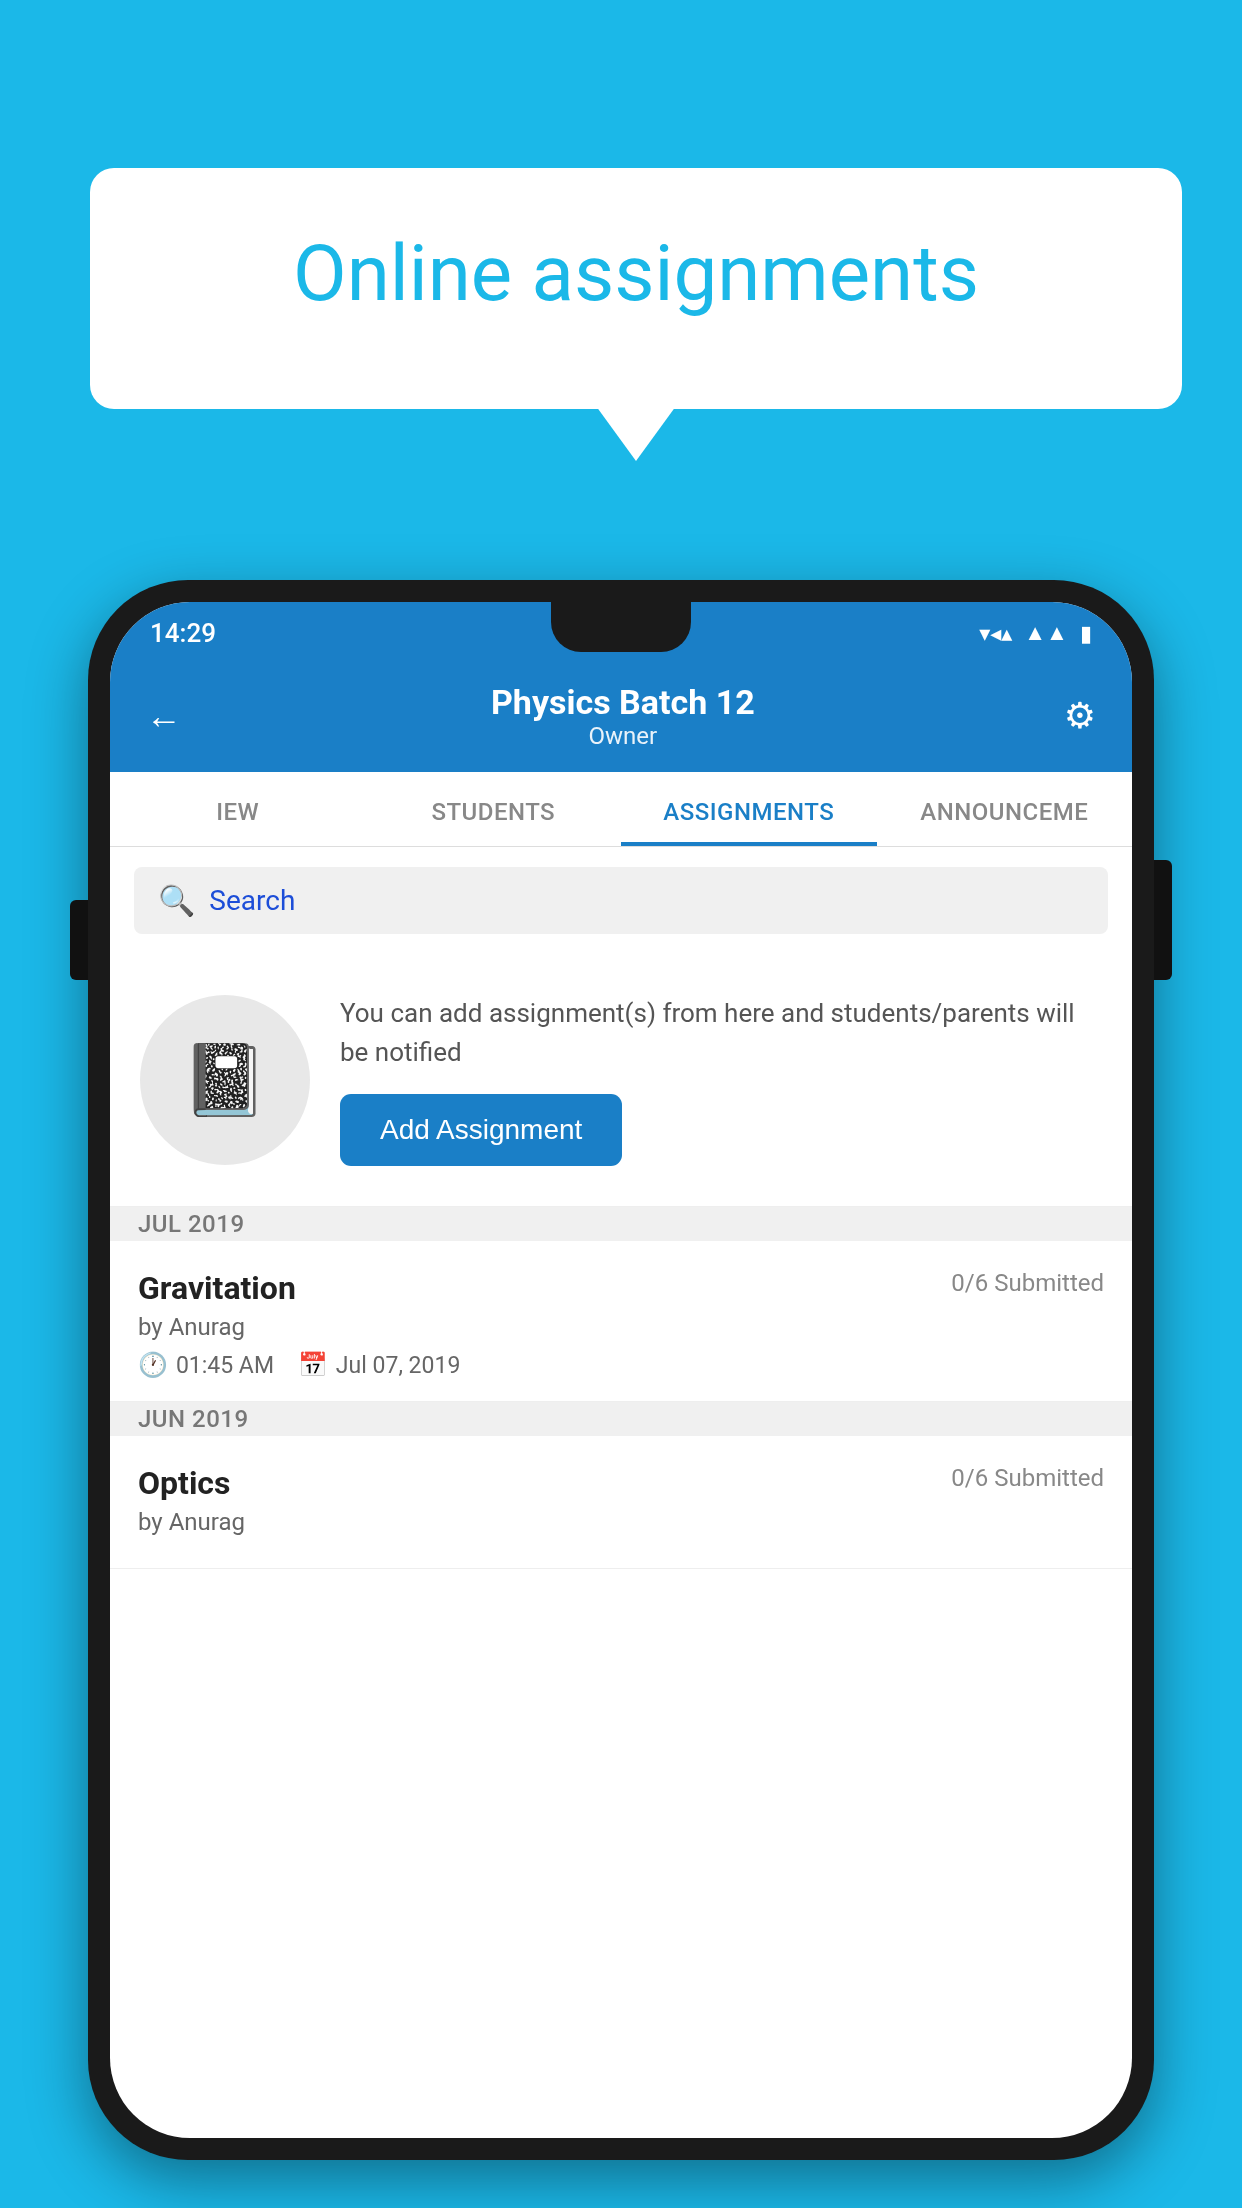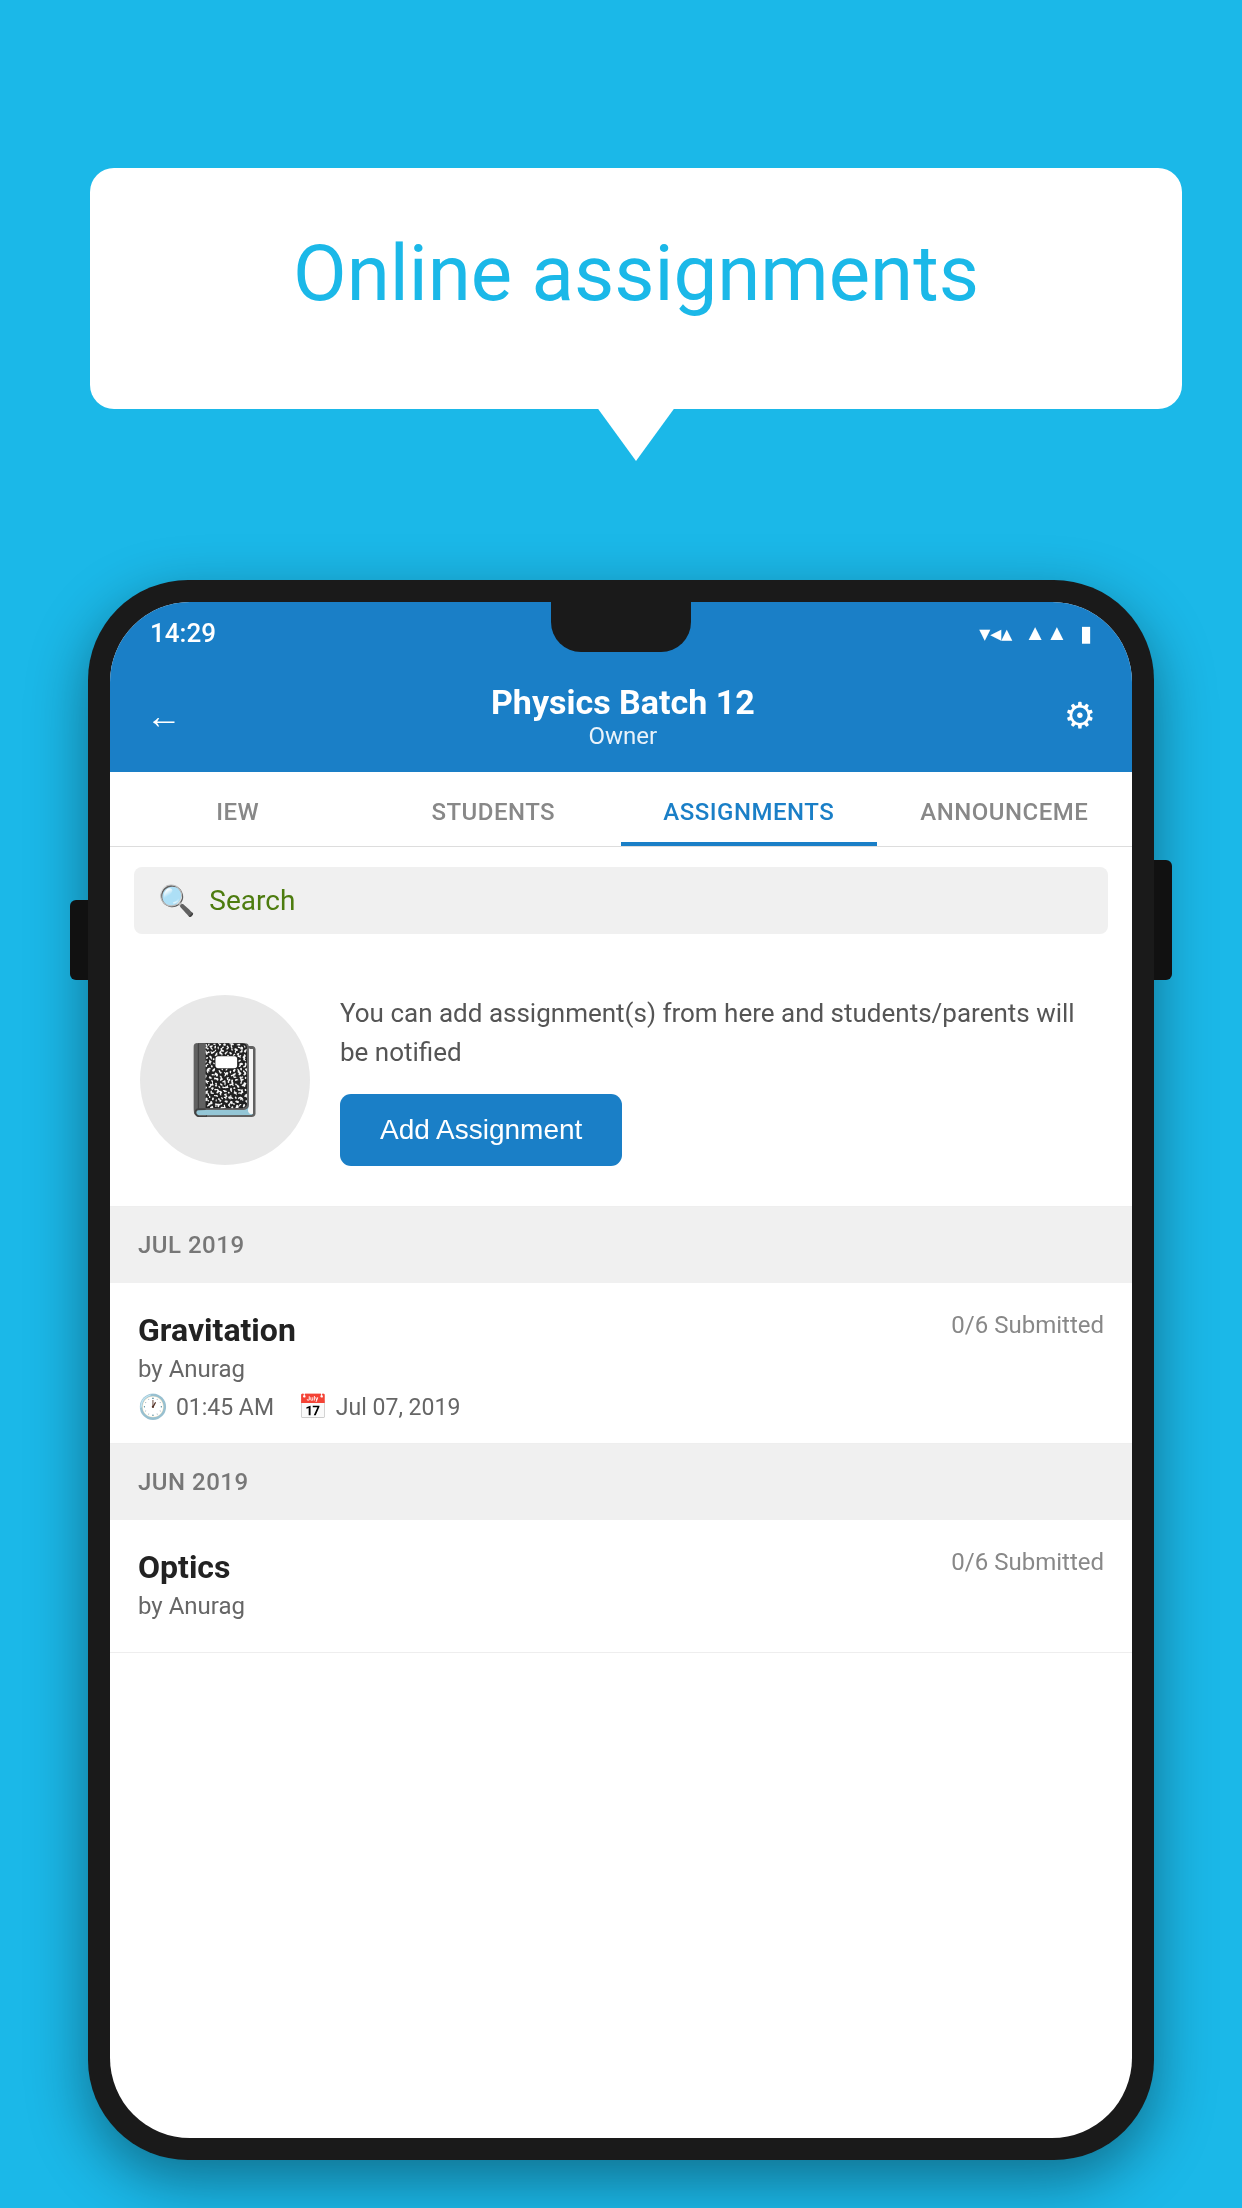--- a/index.html
+++ b/index.html
@@ -221,21 +221,21 @@
       padding: 16px 24px;
       gap: 14px;
     }
 
     .search-icon {
       color: #999;
       font-size: 30px;
     }
 
     .search-placeholder {
-      color: #4d7c0f;
+      color: #1d4ed8;
       font-size: 28px;
     }
 
     
     .add-section {
       padding: 40px 30px;
       display: flex;
       align-items: center;
       gap: 30px;
       background: white;
@@ -275,21 +275,21 @@
       border-radius: 11px;
       padding: 20px 40px;
       font-size: 28px;
       font-weight: 500;
       cursor: pointer;
     }
 
     
     .month-separator {
       background: #f0f0f0;
-      padding: 24px 28px;
+      padding: 3px 28px;
       font-size: 24px;
       color: #777;
       font-weight: 500;
       letter-spacing: 0.5px;
     }
 
     
     .assignment-item {
       padding: 28px 28px 22px;
       background: white;

